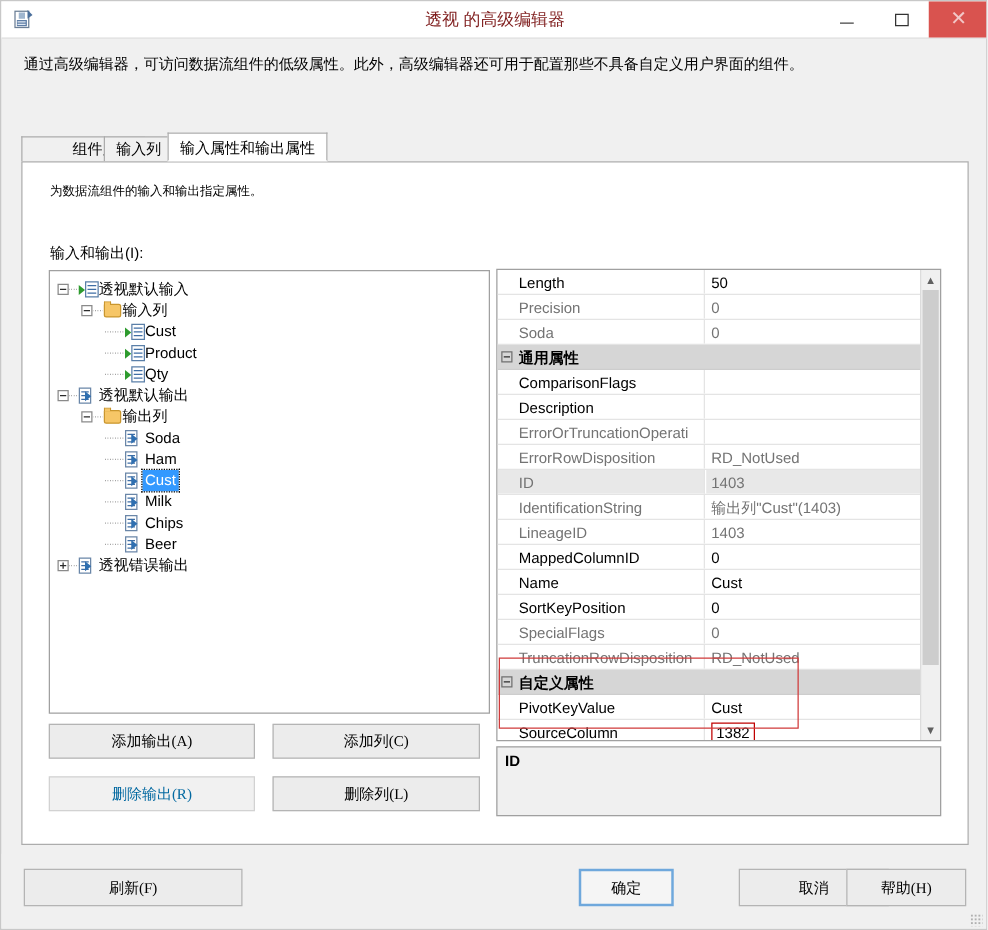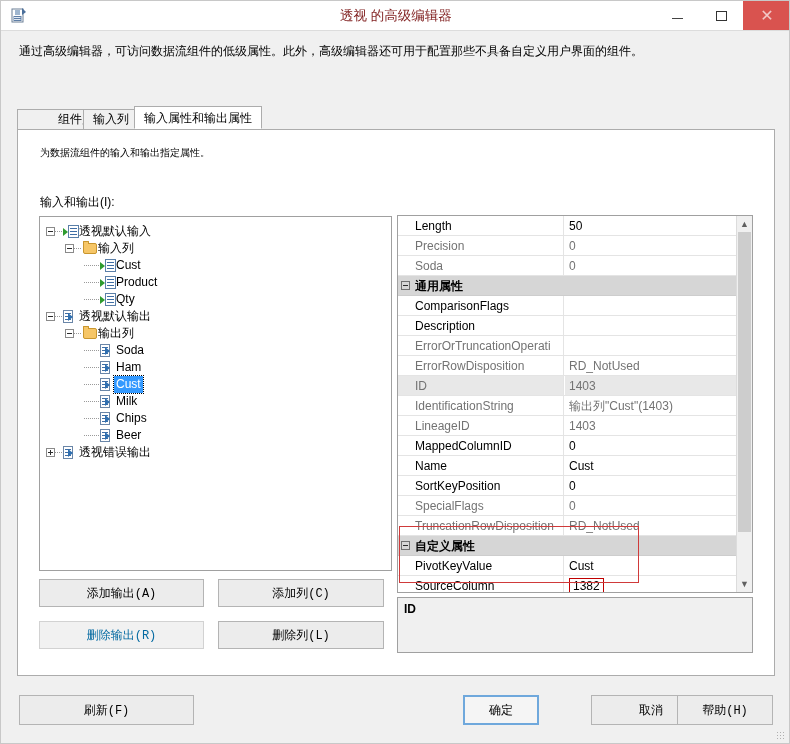--- a/index.html
+++ b/index.html
@@ -193,21 +193,21 @@
     background: #f6c667; border: 1px solid #c9962e; border-bottom: none;
     border-radius: 1px 1px 0 0;
     box-sizing: border-box;
   }
 
   
   .btn {
     position: absolute;
     background: #ececec;
     border: 1px solid #b4b4b4;
-    font-family: Liberation Mono, monospace;
+    font-family: Liberation Serif, serif;
     font-size: 12px;
     color: #000;
     box-sizing: border-box;
     cursor: default;
     text-align: center;
     padding: 0;
   }
   .btn.disabled { color: #0369a1; background: #f1f1f1; border-color: #d2d2d2;}
   .btn.default { border: 2px solid #6fa8dc; background: #f5f5f5;}
 

